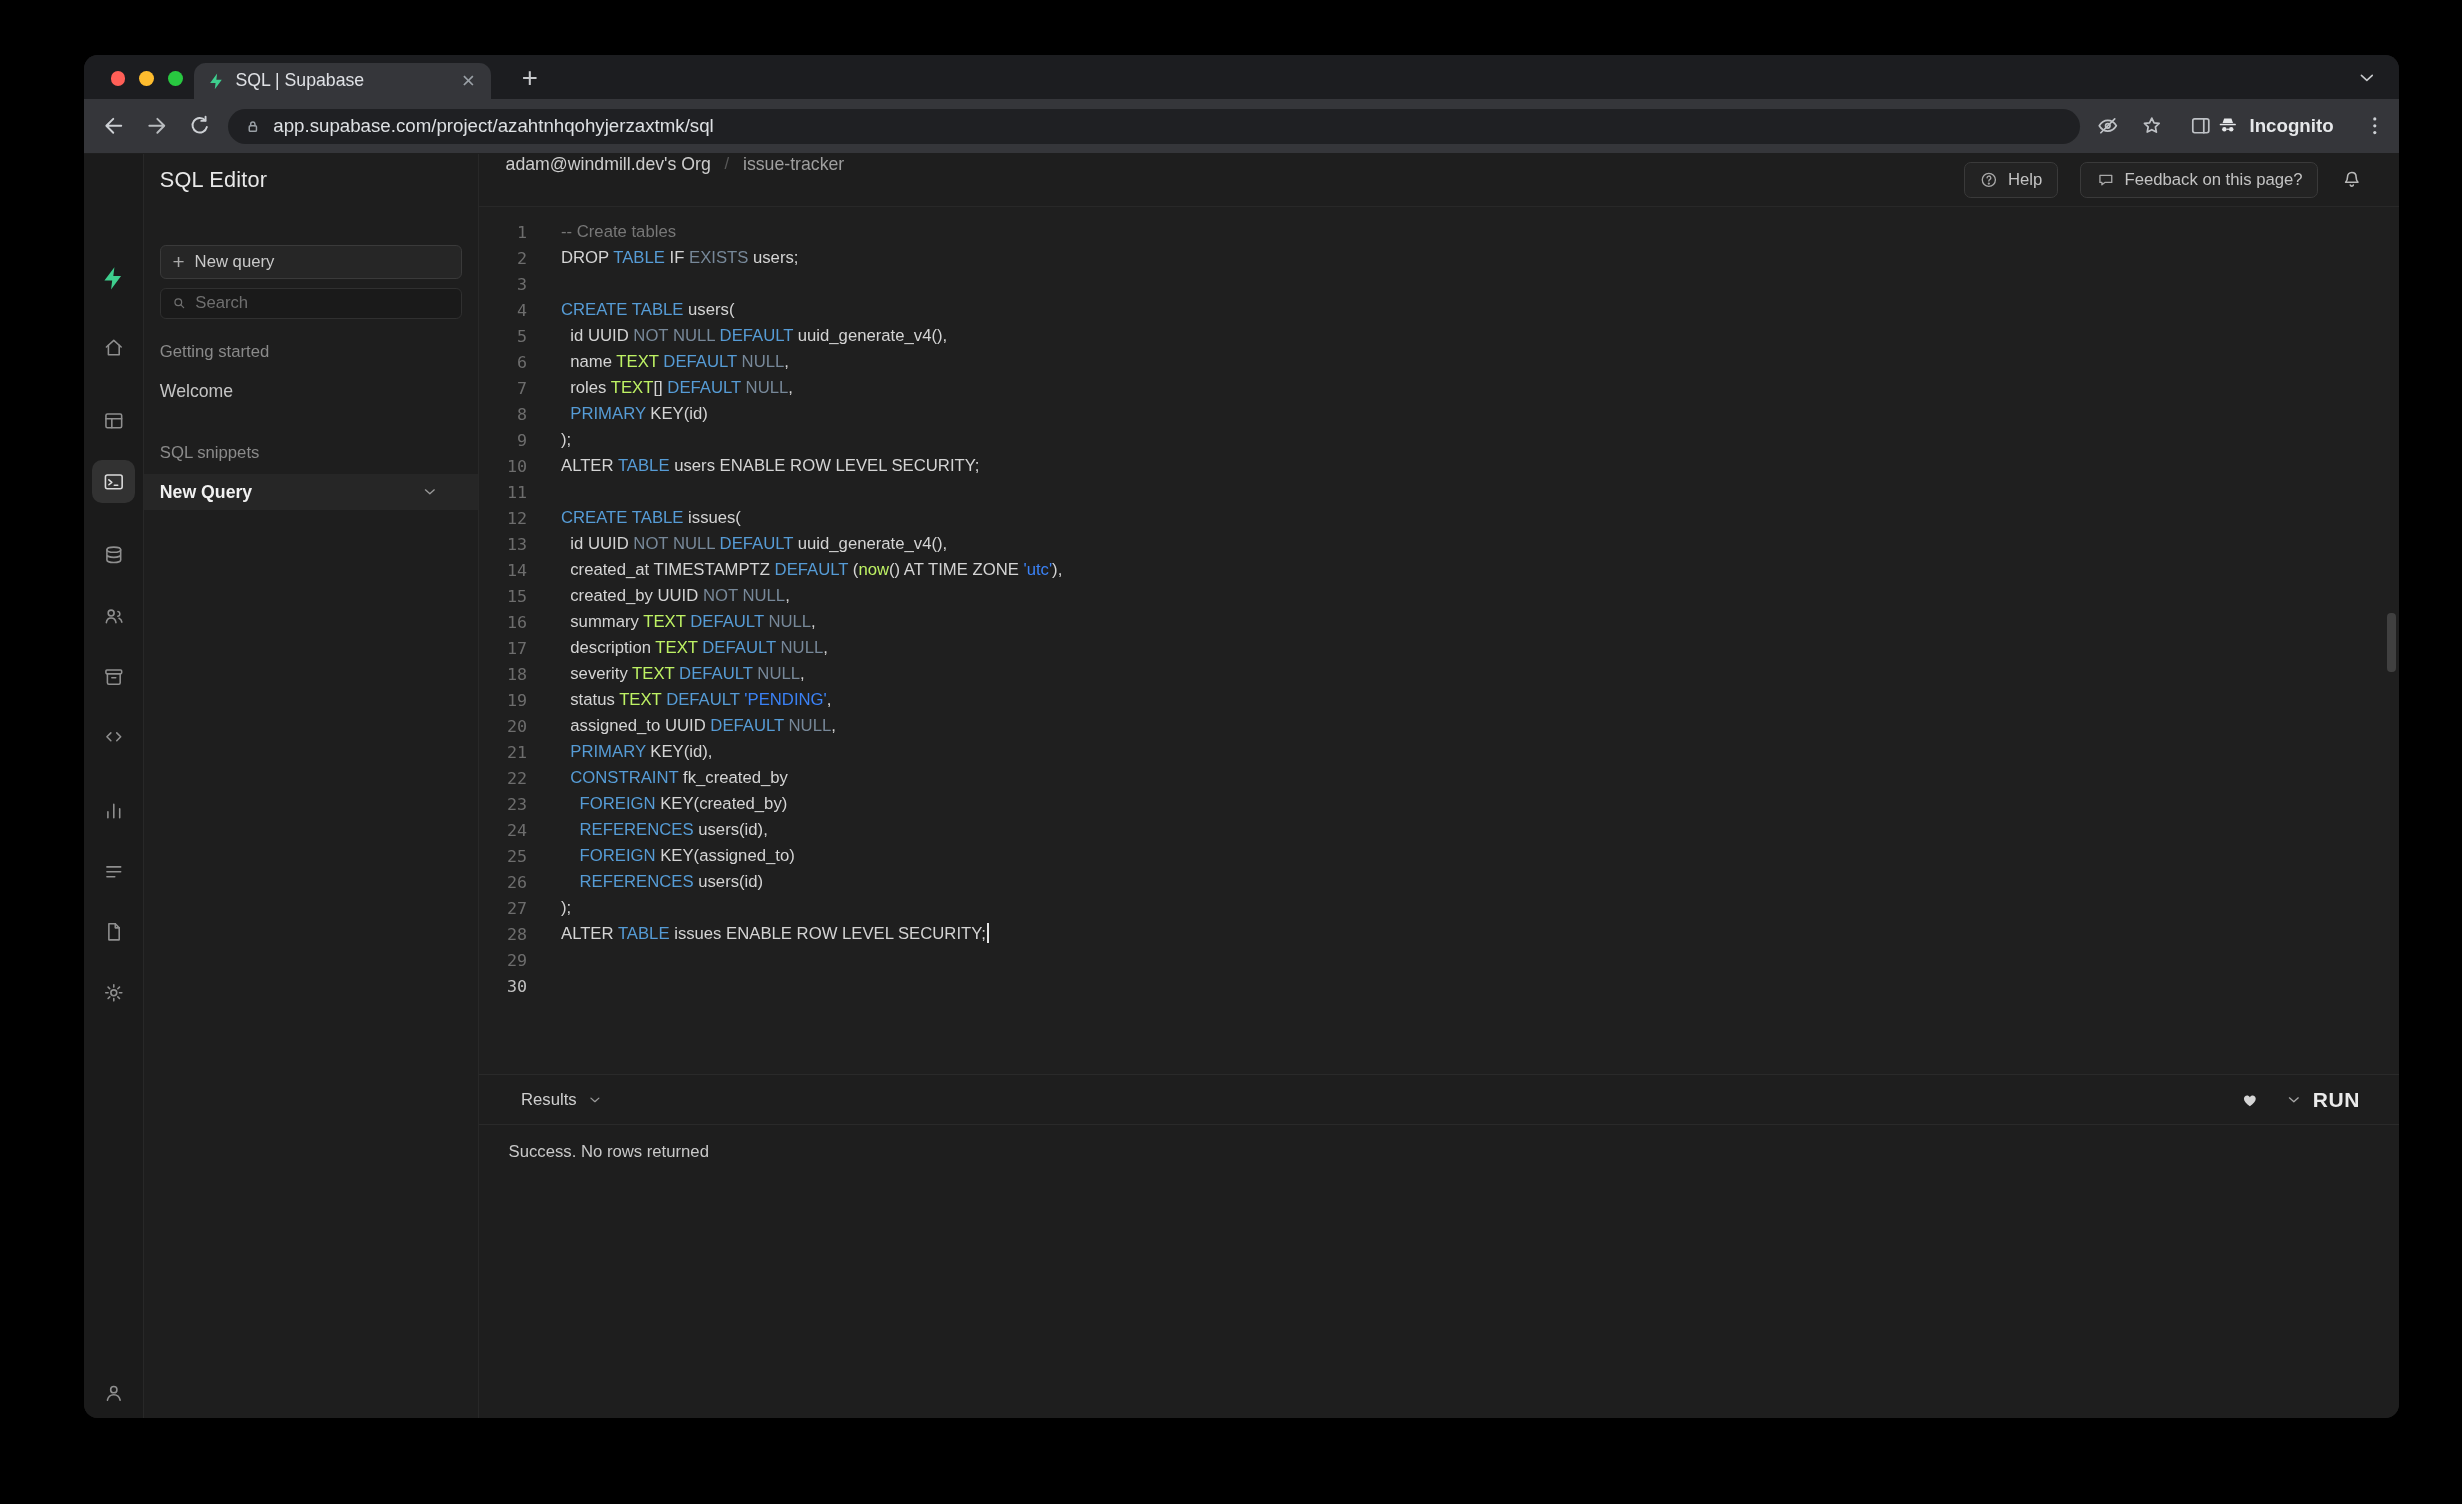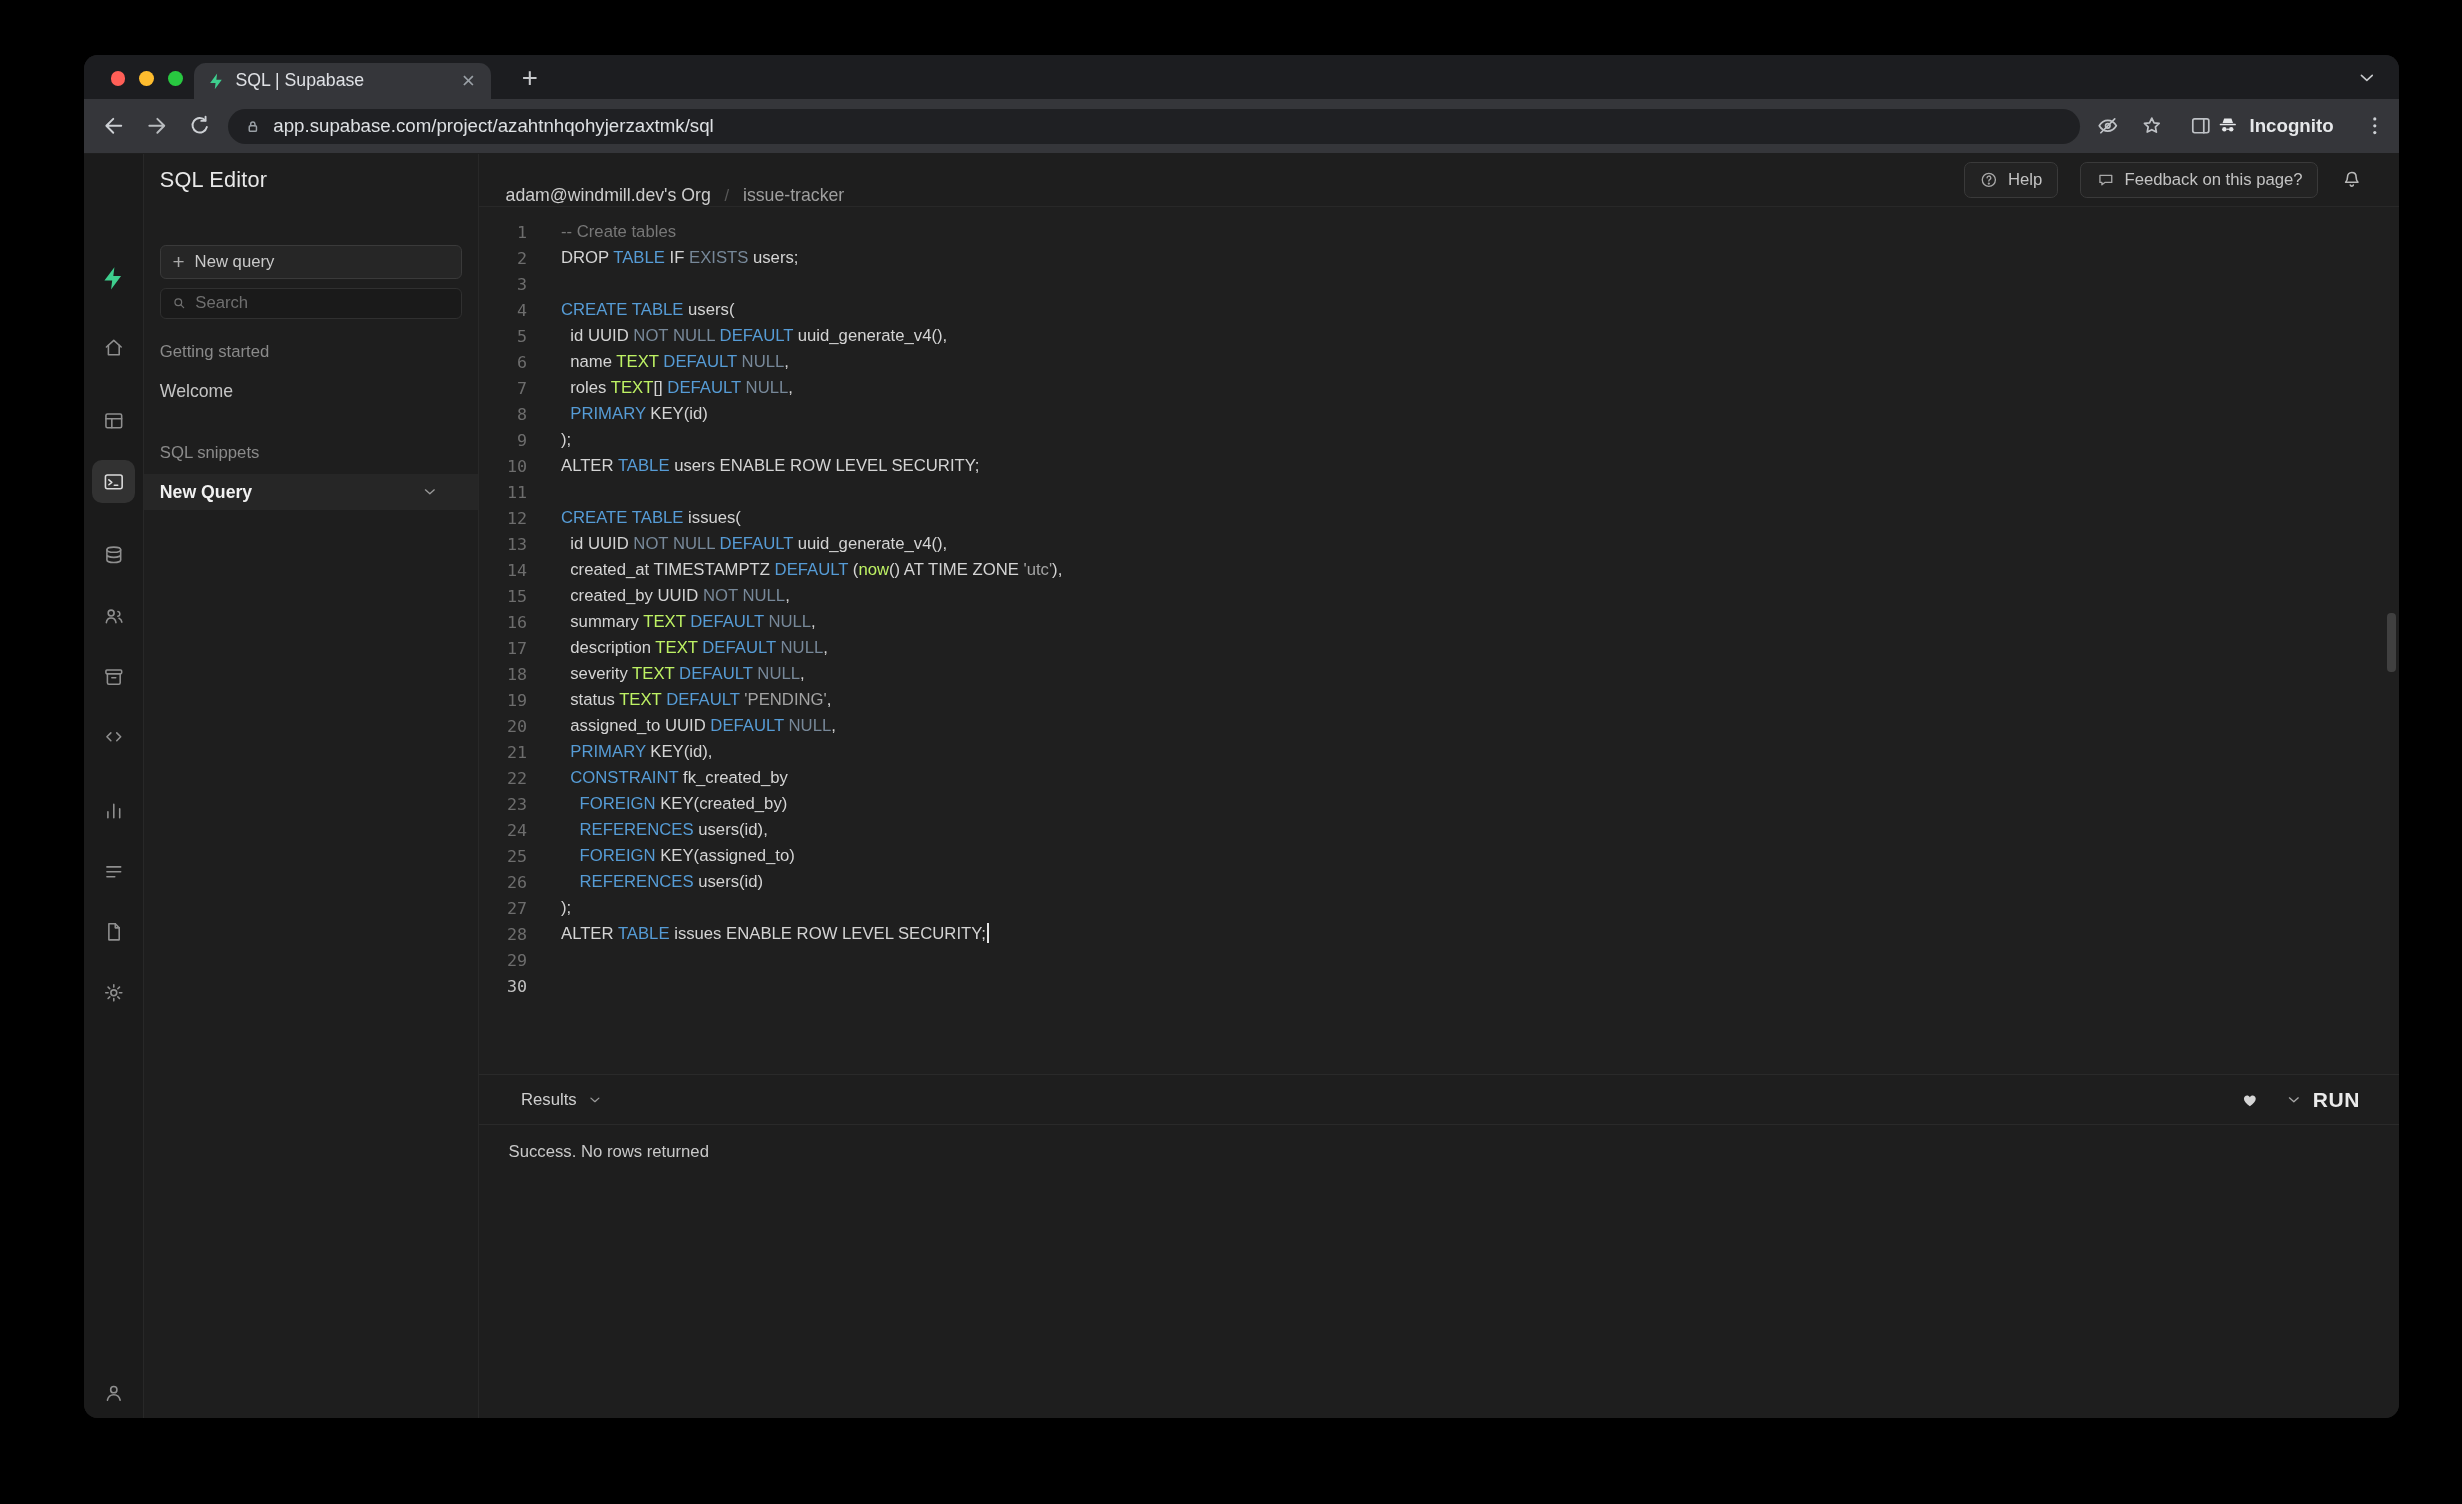--- a/index.html
+++ b/index.html
@@ -57,37 +57,37 @@
   .sb-label{position:absolute;left:15.8px;font-size:16.7px;color:#8a8a8a}
   .sb-label.l1{top:188px}.sb-label.l2{top:289px}
   .sb-item{position:absolute;left:15.8px;font-size:17.7px;color:#c4c4c4;cursor:pointer}
   .sb-item.welcome{top:227px}
   .sb-row{position:absolute;left:0;top:320px;width:100%;height:36px;background:#262626;display:flex;align-items:center;
     padding:0 39px 0 15.8px;cursor:pointer}
   .sb-row .lbl{font-size:17.7px;color:#f1f1f1;font-weight:600;flex:1}
   .sb-row svg{width:17.7px;height:17.7px;color:#9a9a9a}
 
   .main-header{position:absolute;left:395px;top:99px;right:0;height:53px;background:#1e1e1e;border-bottom:1px solid #282828}
-  .crumbs{position:absolute;left:26.6px;top:0;height:100%;display:flex;align-items:flex-end;gap:13.8px}
+  .crumbs{position:absolute;left:26.6px;top:0;height:100%;display:flex;align-items:flex-start;gap:13.8px}
   .crumb-org{font-size:17.7px;color:#cdcdcd}
   .crumb-sep{font-size:16.7px;color:#585858}
   .crumb-project{font-size:17.7px;color:#9f9f9f}
   .header-actions{position:absolute;right:0;top:0;height:100%;display:flex;align-items:center;gap:22px;padding-right:35px}
   .hbtn{display:flex;align-items:center;gap:8.9px;height:36px;padding:0 14.8px;border:1px solid #3a3a3a;border-radius:6.9px;
     background:#232323;font-size:16.7px;color:#c3c3c3;cursor:pointer}
   .hbtn svg{width:19.7px;height:19.7px;color:#a8a8a8}
   .bell{width:23.6px;height:23.6px;color:#b9b9b9;cursor:pointer}
 
   .editor{position:absolute;left:395px;top:152px;right:0;height:867px;background:#1f1f1f}
   .gutter{position:absolute;left:0;top:11.8px;width:48px}
   .ln{height:26px;line-height:26px;font-family:"DejaVu Sans Mono",monospace;font-size:16.7px;color:#6d6d6d;text-align:right}
   .ln.on{color:#c2c2c2}
   .codecol{position:absolute;left:82px;top:11.8px}
   .cl{height:26px;line-height:26px;font-family:Liberation Sans, sans-serif;font-size:16.7px;white-space:pre;color:#d4d4d4}
-  .t-plain{color:#d4d4d4}.t-kw{color:#569cd6}.t-op{color:#778899}.t-pre{color:#bef264}.t-str{color:#a3a3a3}.t-com{color:#777777}
+  .t-plain{color:#d4d4d4}.t-kw{color:#569cd6}.t-op{color:#778899}.t-pre{color:#bef264}.t-str{color:#3b82f6}.t-com{color:#777777}
   .cursor{display:inline-block;width:2px;height:19.7px;background:#e6e6e6;vertical-align:-3.9px;margin-left:1px}
   .sb-thumb{position:absolute;right:3px;top:406px;width:8.9px;height:59px;background:#404040;border-radius:3.9px}
 
   .results-bar{position:absolute;left:395px;top:1019px;right:0;height:51px;background:#1e1e1e;
     border-top:1px solid #2a2a2a;border-bottom:1px solid #2a2a2a;display:flex;align-items:center;
     padding:0 39px 0 42px}
   .res-toggle{display:flex;align-items:center;gap:10.8px;font-size:16.7px;color:#cfcfcf;cursor:pointer}
   .res-toggle svg{width:15.8px;height:15.8px;color:#9a9a9a}
   .spacer{flex:1}
   .rb-ic{width:19.7px;height:19.7px;color:#d6d6d6;cursor:pointer}

